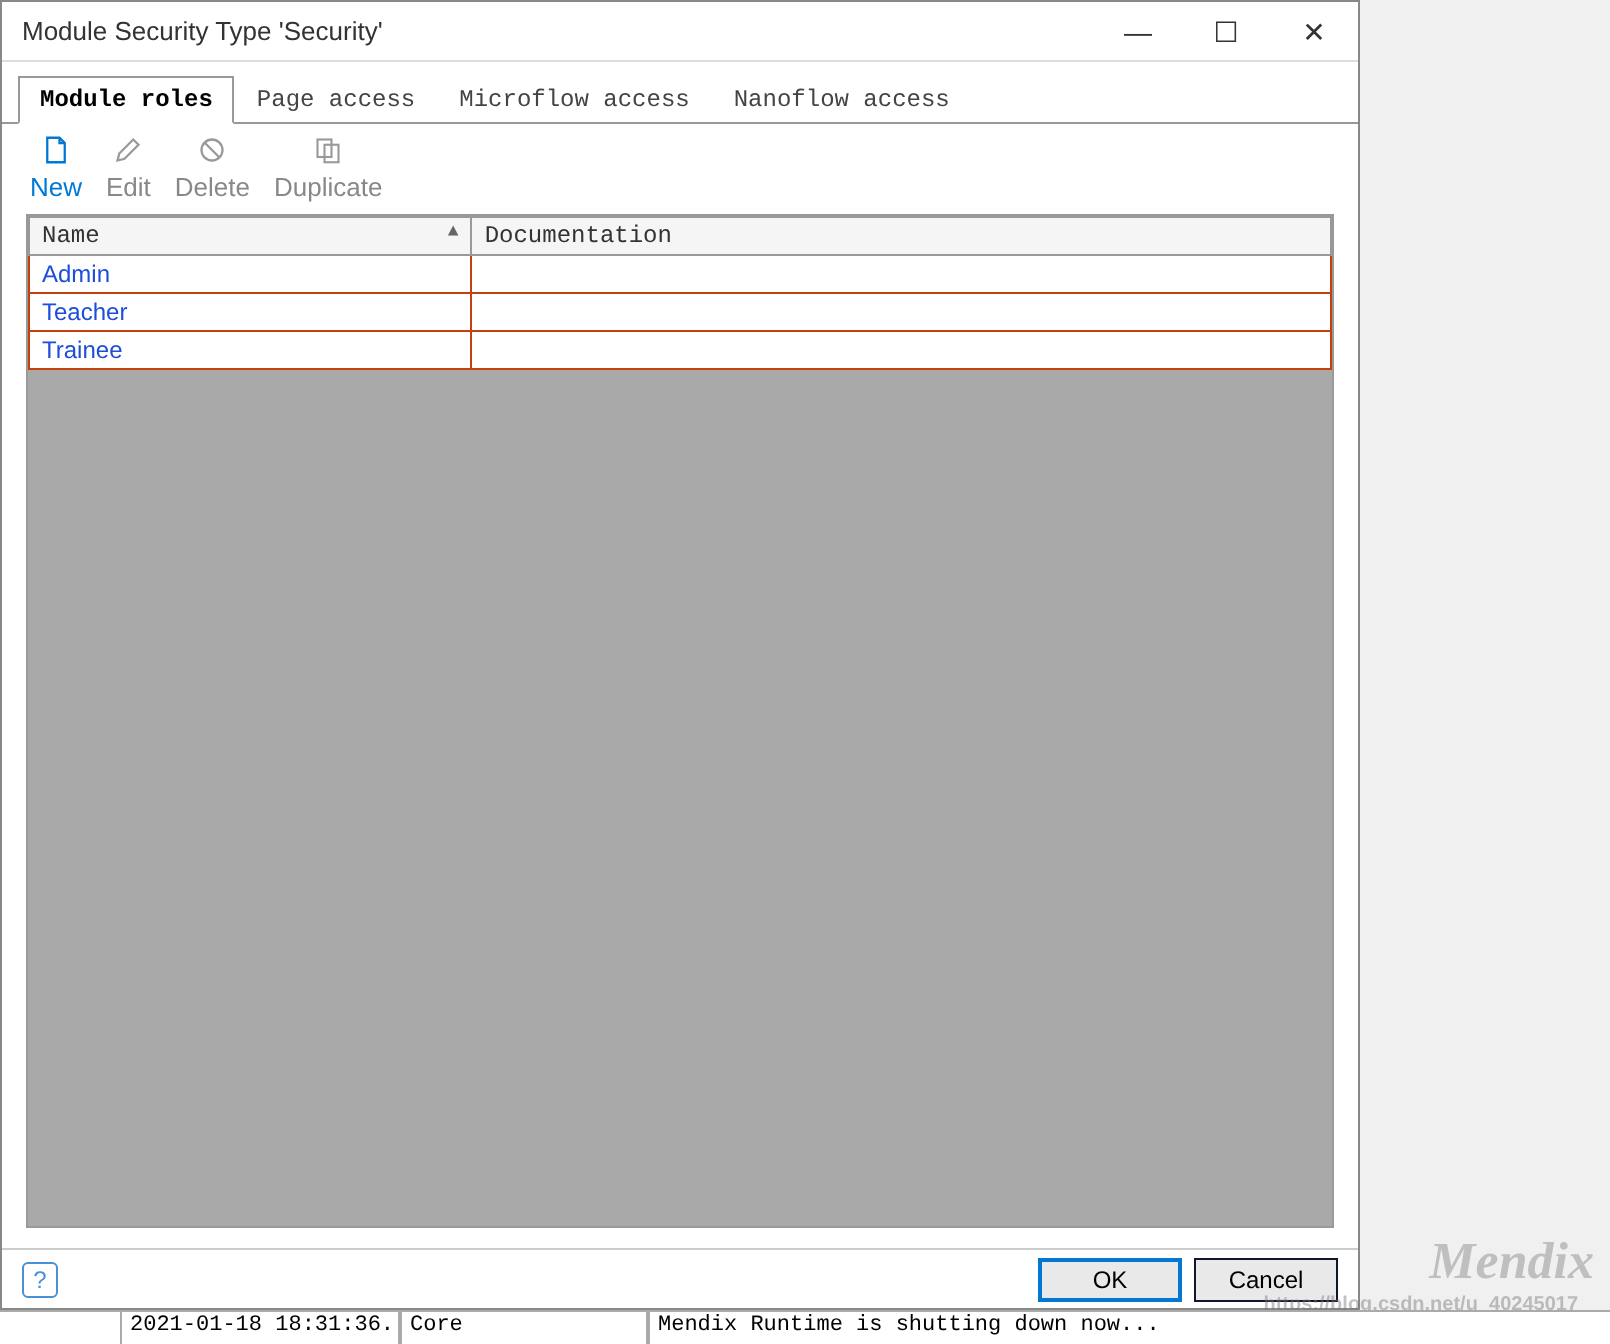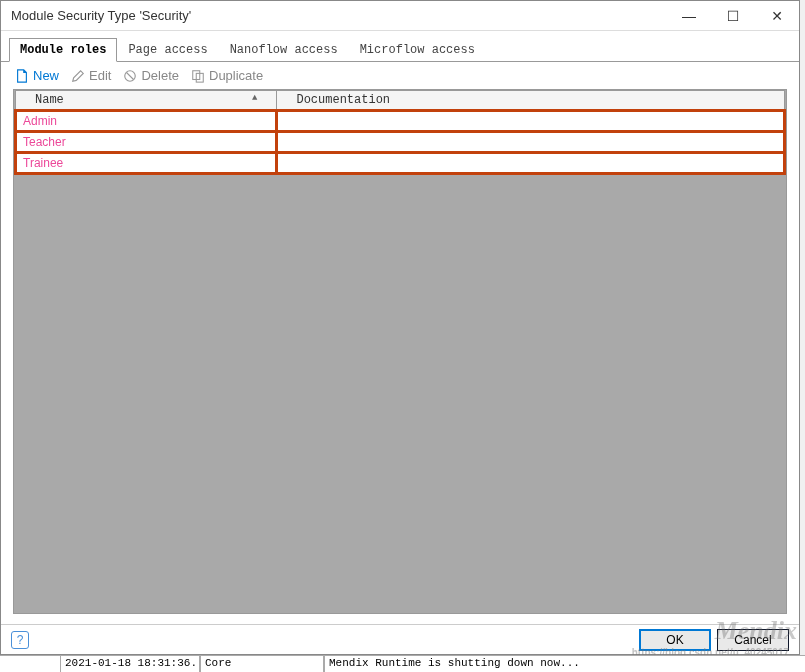--- a/index.html
+++ b/index.html
@@ -7,21 +7,21 @@
       font-family: "Segoe UI", Tahoma, sans-serif;
       font-size: 12px;
       background: #f0f0f0;
       width: 805px;
       height: 672px;
       overflow: hidden;
       position: relative;
     }
     .window {
       background: #fff;
-      width: 800px;
+      width: 680px;
       height: 655px;
       border: 1px solid #888;
       display: flex;
       flex-direction: column;
     }
     .titlebar {
       height: 30px;
       background: #fff;
       display: flex;
       align-items: center;
@@ -73,50 +73,51 @@
       padding: 6px 14px;
       align-items: center;
     }
     .toolbar-btn {
       display: flex;
       align-items: center;
       gap: 4px;
       font-size: 13px;
       color: #888;
       cursor: pointer;
+      flex-direction: column;
     }
     .toolbar-btn.primary { color: #0078d4; font-weight: 500; }
     .toolbar-icon { width: 14px; height: 14px; display: flex; align-items: center; justify-content: center; }
     .content {
       flex: 1;
       margin: 0 12px 10px 12px;
       border: 1px solid #999;
       background: #a9a9a9;
       display: flex;
       flex-direction: column;
       overflow: hidden;
     }
     .table { width: 100%; border-collapse: collapse; }
     .table th {
       background: #f5f5f5;
       border: 1px solid #999;
       text-align: left;
-      padding: 2px 19px;
+      padding: 2px 6px;
       font-family: "Courier New", monospace;
       font-weight: normal;
       font-size: 12px;
       color: #333;
     }
     .table th .sort { float: right; color: #666; font-size: 9px; }
     .table td {
       background: #fff;
-      border: 3px solid #c2410c;
+      border: 1px solid #c2410c;
       padding: 2px 6px;
       font-size: 12px;
-      color: #ec4899;
+      color: #1d4ed8;
     }
     .name-col { width: 34%; }
     .footer {
       height: 30px;
       display: flex;
       align-items: center;
       padding: 0 10px;
       gap: 6px;
       border-top: 1px solid #ccc;
     }
@@ -199,22 +200,22 @@
       </div>
       <div class="titlebar-btn">
         <span>✕</span>
       </div>
     </div>
   </div>
 
   <div class="tabs">
     <div class="tab active"><span>Module roles</span></div>
     <div class="tab"><span>Page access</span></div>
+    <div class="tab"><span>Microflow access</span></div>
     <div class="tab"><span>Nanoflow access</span></div>
-    <div class="tab"><span>Microflow access</span></div>
   </div>
 
   <div class="toolbar">
     <div class="toolbar-btn primary">
       <span class="toolbar-icon">
         <svg viewBox="0 0 16 16" width="14" height="14">
             <path fill="none" stroke="#0078d4" stroke-width="1.3" d="M3 1h7l3 3v11H3z M10 1v3h3"></path>
           </svg>
       </span>
       <span>New</span>

